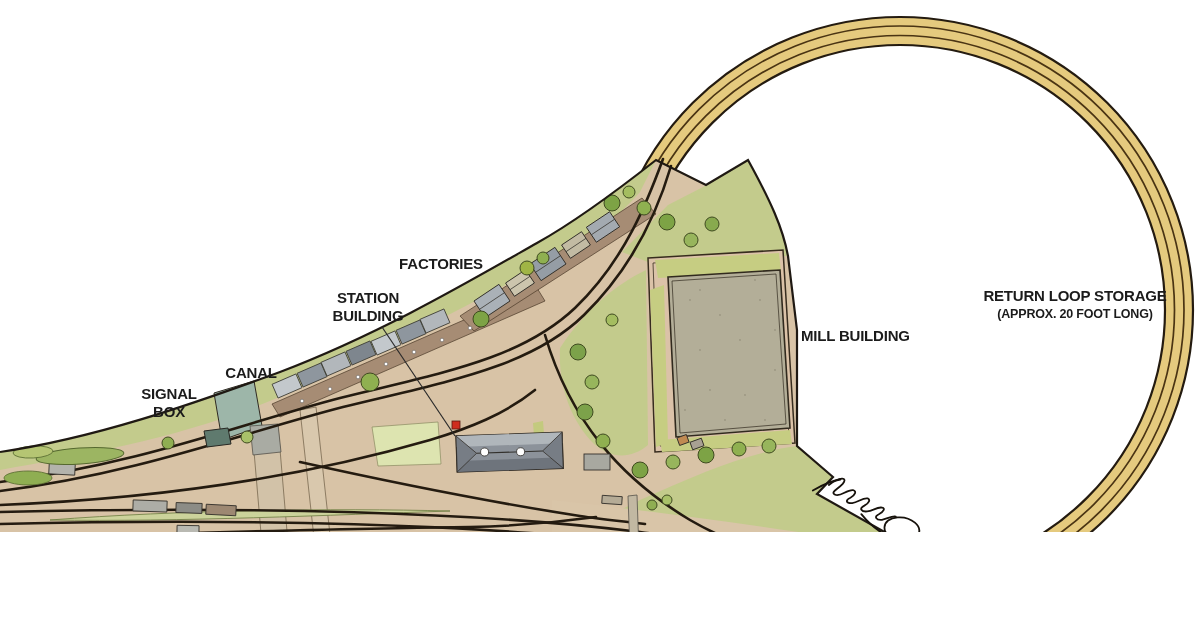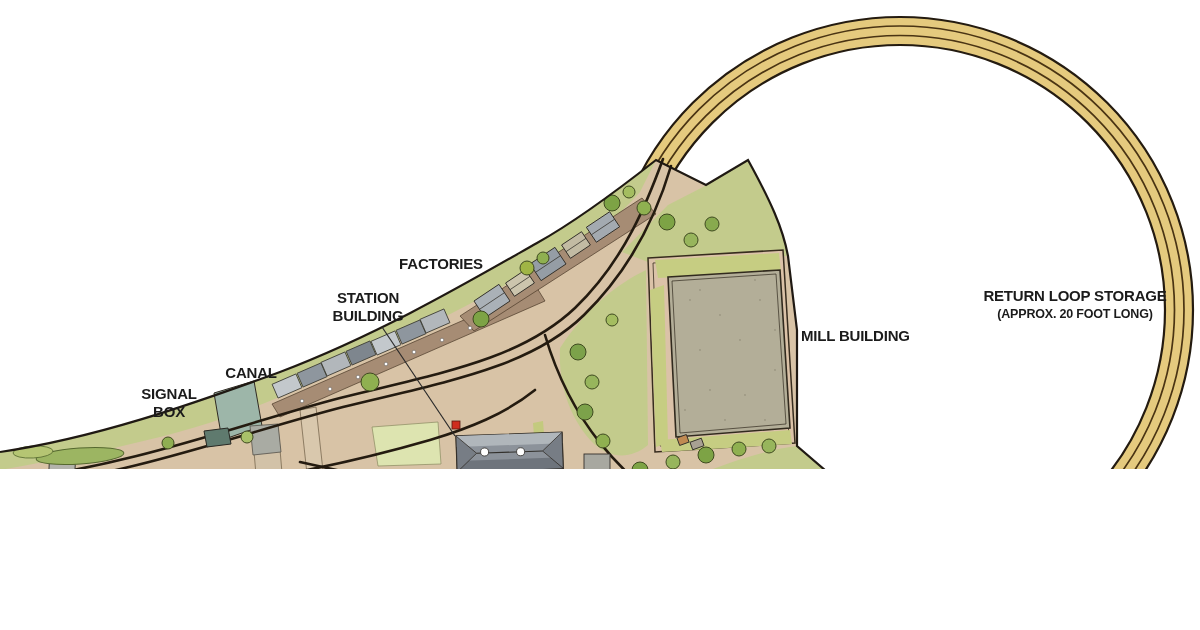--- a/index.html
+++ b/index.html
@@ -1,16 +1,16 @@
 <!DOCTYPE html>
 <html><head>
 <meta charset="utf-8">
 <style>
   html,body{margin:0;padding:0;background:#fff;}
-  .stage{position:relative;width:1200px;height:469px;overflow:hidden;background:#fff;
+  .stage{position:relative;width:1200px;height:532px;overflow:hidden;background:#fff;
          font-family:"Liberation Sans",sans-serif;}
   svg{display:block}
   text{font-family:"Liberation Sans",sans-serif;fill:#1b1b1b;letter-spacing:-0.2px;}
   .lbl{font-size:15px;font-weight:700;}
   .lbl-sm{font-size:12.5px;font-weight:700;}
 </style>
 </head>
 <body>
 
 <div class="stage">

